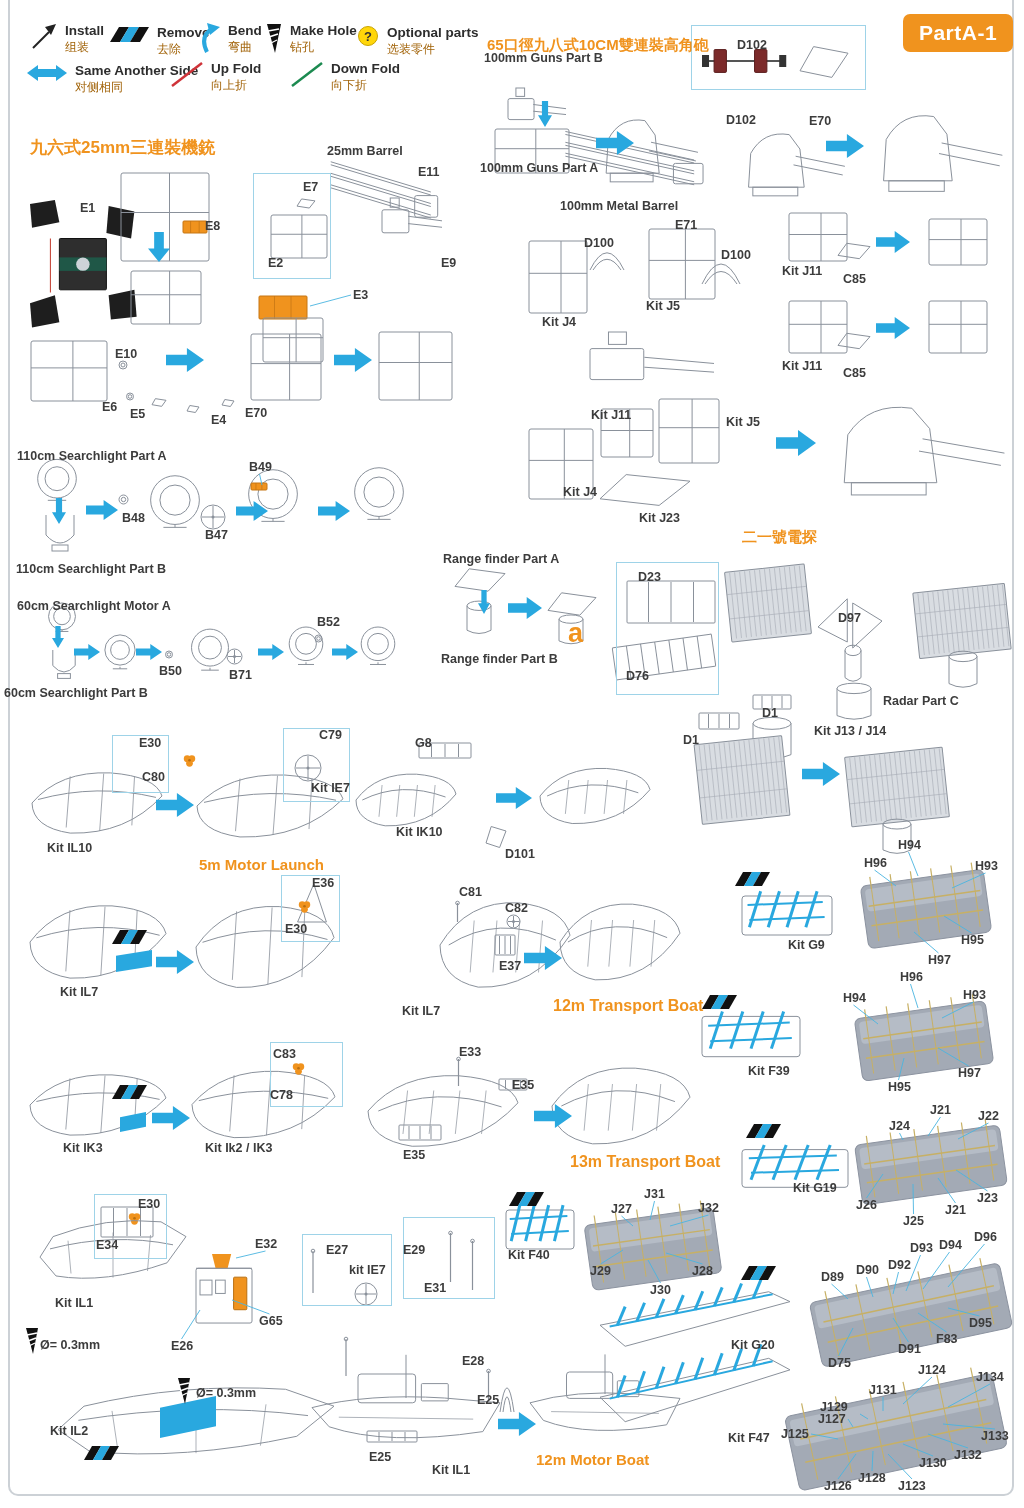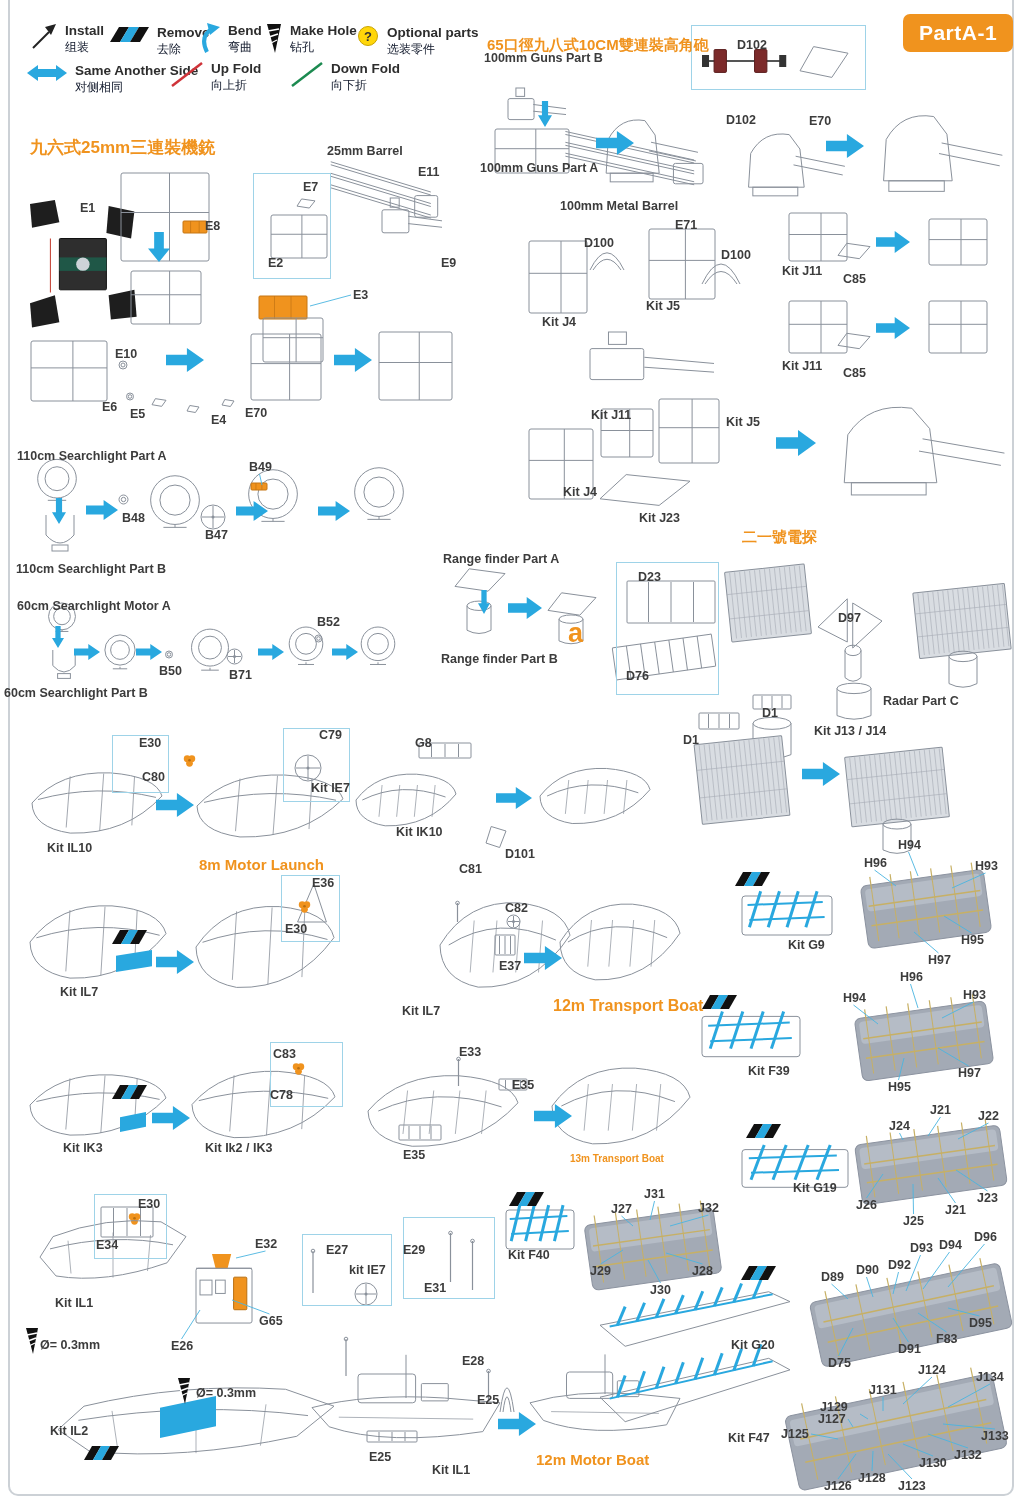--- a/index.html
+++ b/index.html
@@ -2,21 +2,21 @@
 <html><head>
 <meta charset="utf-8">
 <style>
   html,body{margin:0;padding:0;background:#fff}
   body{width:1024px;height:1508px;overflow:hidden;font-family:"Liberation Sans","DejaVu Sans",sans-serif}
   #stage{position:relative;width:1024px;height:1508px;background:#fff}
   .pageframe{position:absolute;left:8px;top:-24px;width:1002px;height:1516px;border:2px solid #ccd1d6;border-radius:10px;pointer-events:none}
   .badge{position:absolute;left:903px;top:14px;width:110px;height:38px;background:#f0931e;border-radius:7px;color:#fff;font-size:21px;font-weight:700;text-align:center;line-height:38px;letter-spacing:.5px}
   .lg{position:absolute;display:flex;gap:7px;align-items:flex-start}
   .lg .en{font-size:13.5px;font-weight:700;color:#2d2d2d;display:block;line-height:1.3}
-  .lg .zh{font-size:12px;color:#0f172a;display:block;line-height:1.3}
+  .lg .zh{font-size:12px;color:#a16207;display:block;line-height:1.3}
   .lab{position:absolute;font-size:12.5px;font-weight:600;color:#3c3c3c;white-space:nowrap}
   .otitle{position:absolute;font-weight:700;color:#f0931e;white-space:nowrap}
   .cbox{position:absolute;border:1px solid #9ed3e8}
   svg.fig,svg.ovl{position:absolute;overflow:visible}
 </style>
 </head>
 <body>
 
 <div id="stage">
   <div class="pageframe"></div>
@@ -1269,21 +1269,21 @@
     <div class="lab" style="left:47px;top:841px">Kit IL10</div>
     <div class="lab" style="left:319px;top:728px">C79</div>
     <div class="lab" style="left:311px;top:781px">Kit IE7</div>
     <div class="lab" style="left:415px;top:736px">G8</div>
     <div class="lab" style="left:396px;top:825px">Kit IK10</div>
     <div class="lab" style="left:505px;top:847px">D101</div>
     <div class="lab" style="left:312px;top:876px">E36</div>
     <div class="lab" style="left:285px;top:922px">E30</div>
     <div class="lab" style="left:60px;top:985px">Kit IL7</div>
     <div class="lab" style="left:402px;top:1004px">Kit IL7</div>
-    <div class="lab" style="left:459px;top:862px">C81</div>
+    <div class="lab" style="left:459px;top:885px">C81</div>
     <div class="lab" style="left:505px;top:901px">C82</div>
     <div class="lab" style="left:499px;top:959px">E37</div>
     <div class="lab" style="left:788px;top:938px">Kit G9</div>
     <div class="lab" style="left:898px;top:838px">H94</div>
     <div class="lab" style="left:864px;top:856px">H96</div>
     <div class="lab" style="left:975px;top:859px">H93</div>
     <div class="lab" style="left:961px;top:933px">H95</div>
     <div class="lab" style="left:928px;top:953px">H97</div>
     <div class="lab" style="left:900px;top:970px">H96</div>
     <div class="lab" style="left:843px;top:991px">H94</div>
@@ -1350,18 +1350,18 @@
     <div class="lab" style="left:781px;top:1427px">J125</div>
     <div class="lab" style="left:824px;top:1479px">J126</div>
     <div class="lab" style="left:858px;top:1471px">J128</div>
     <div class="lab" style="left:898px;top:1479px">J123</div>
     <div class="lab" style="left:919px;top:1456px">J130</div>
     <div class="lab" style="left:954px;top:1448px">J132</div>
     <div class="lab" style="left:981px;top:1429px">J133</div>
     <div class="otitle" style="left:30px;top:136px;font-size:17px">九六式25mm三連裝機銃</div>
     <div class="otitle" style="left:487px;top:36px;font-size:15px">65口徑九八式10CM雙連裝高角砲</div>
     <div class="otitle" style="left:742px;top:528px;font-size:15px">二一號電探</div>
-    <div class="otitle" style="left:199px;top:856px;font-size:15px">8m Motor Launch</div>
+    <div class="otitle" style="left:199px;top:856px;font-size:15px">5m Motor Launch</div>
     <div class="otitle" style="left:553px;top:997px;font-size:16px">12m Transport Boat</div>
-    <div class="otitle" style="left:570px;top:1153px;font-size:10px">13m Transport Boat</div>
+    <div class="otitle" style="left:570px;top:1153px;font-size:16px">13m Transport Boat</div>
     <div class="otitle" style="left:536px;top:1451px;font-size:15px">12m Motor Boat</div>
     <div class="otitle" style="left:568px;top:618px;font-size:27px">a</div>
   </div>
 
 </body></html>

